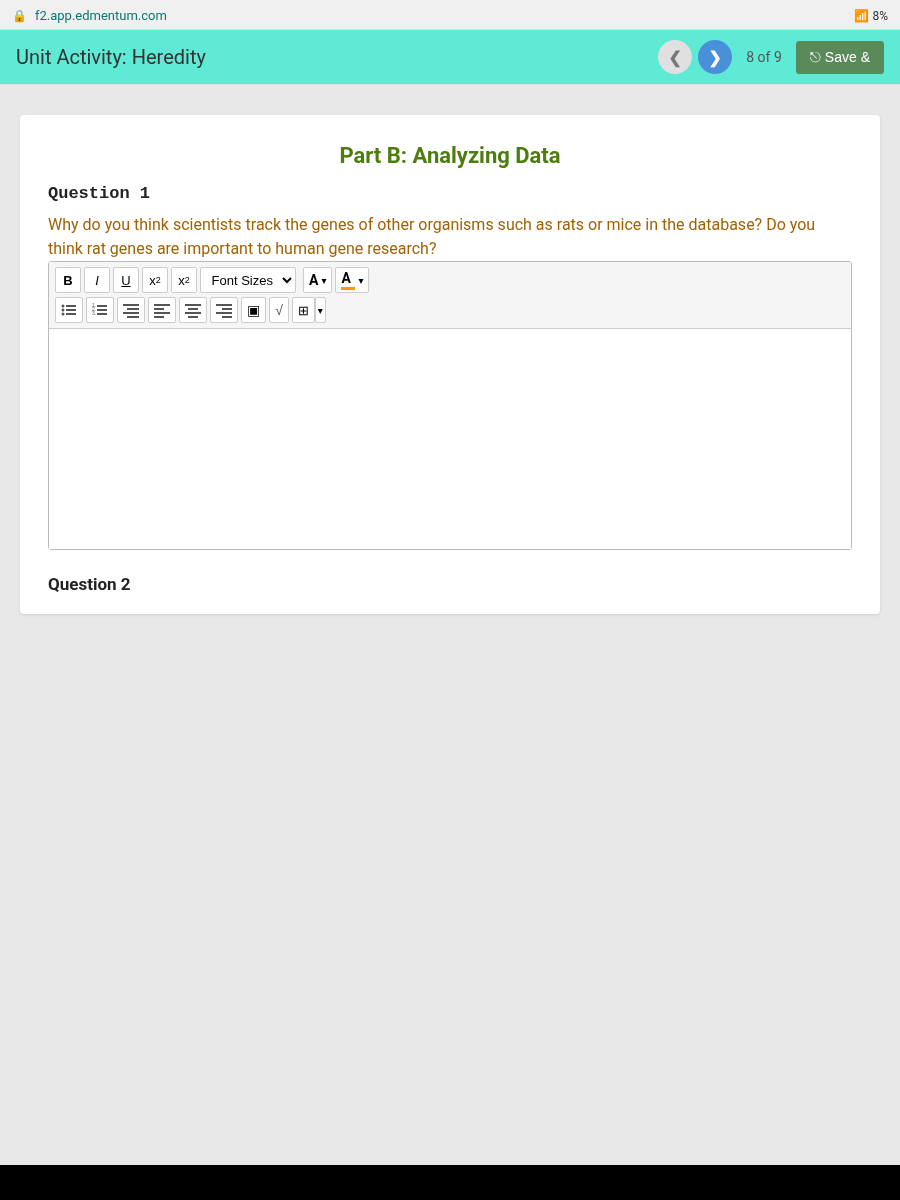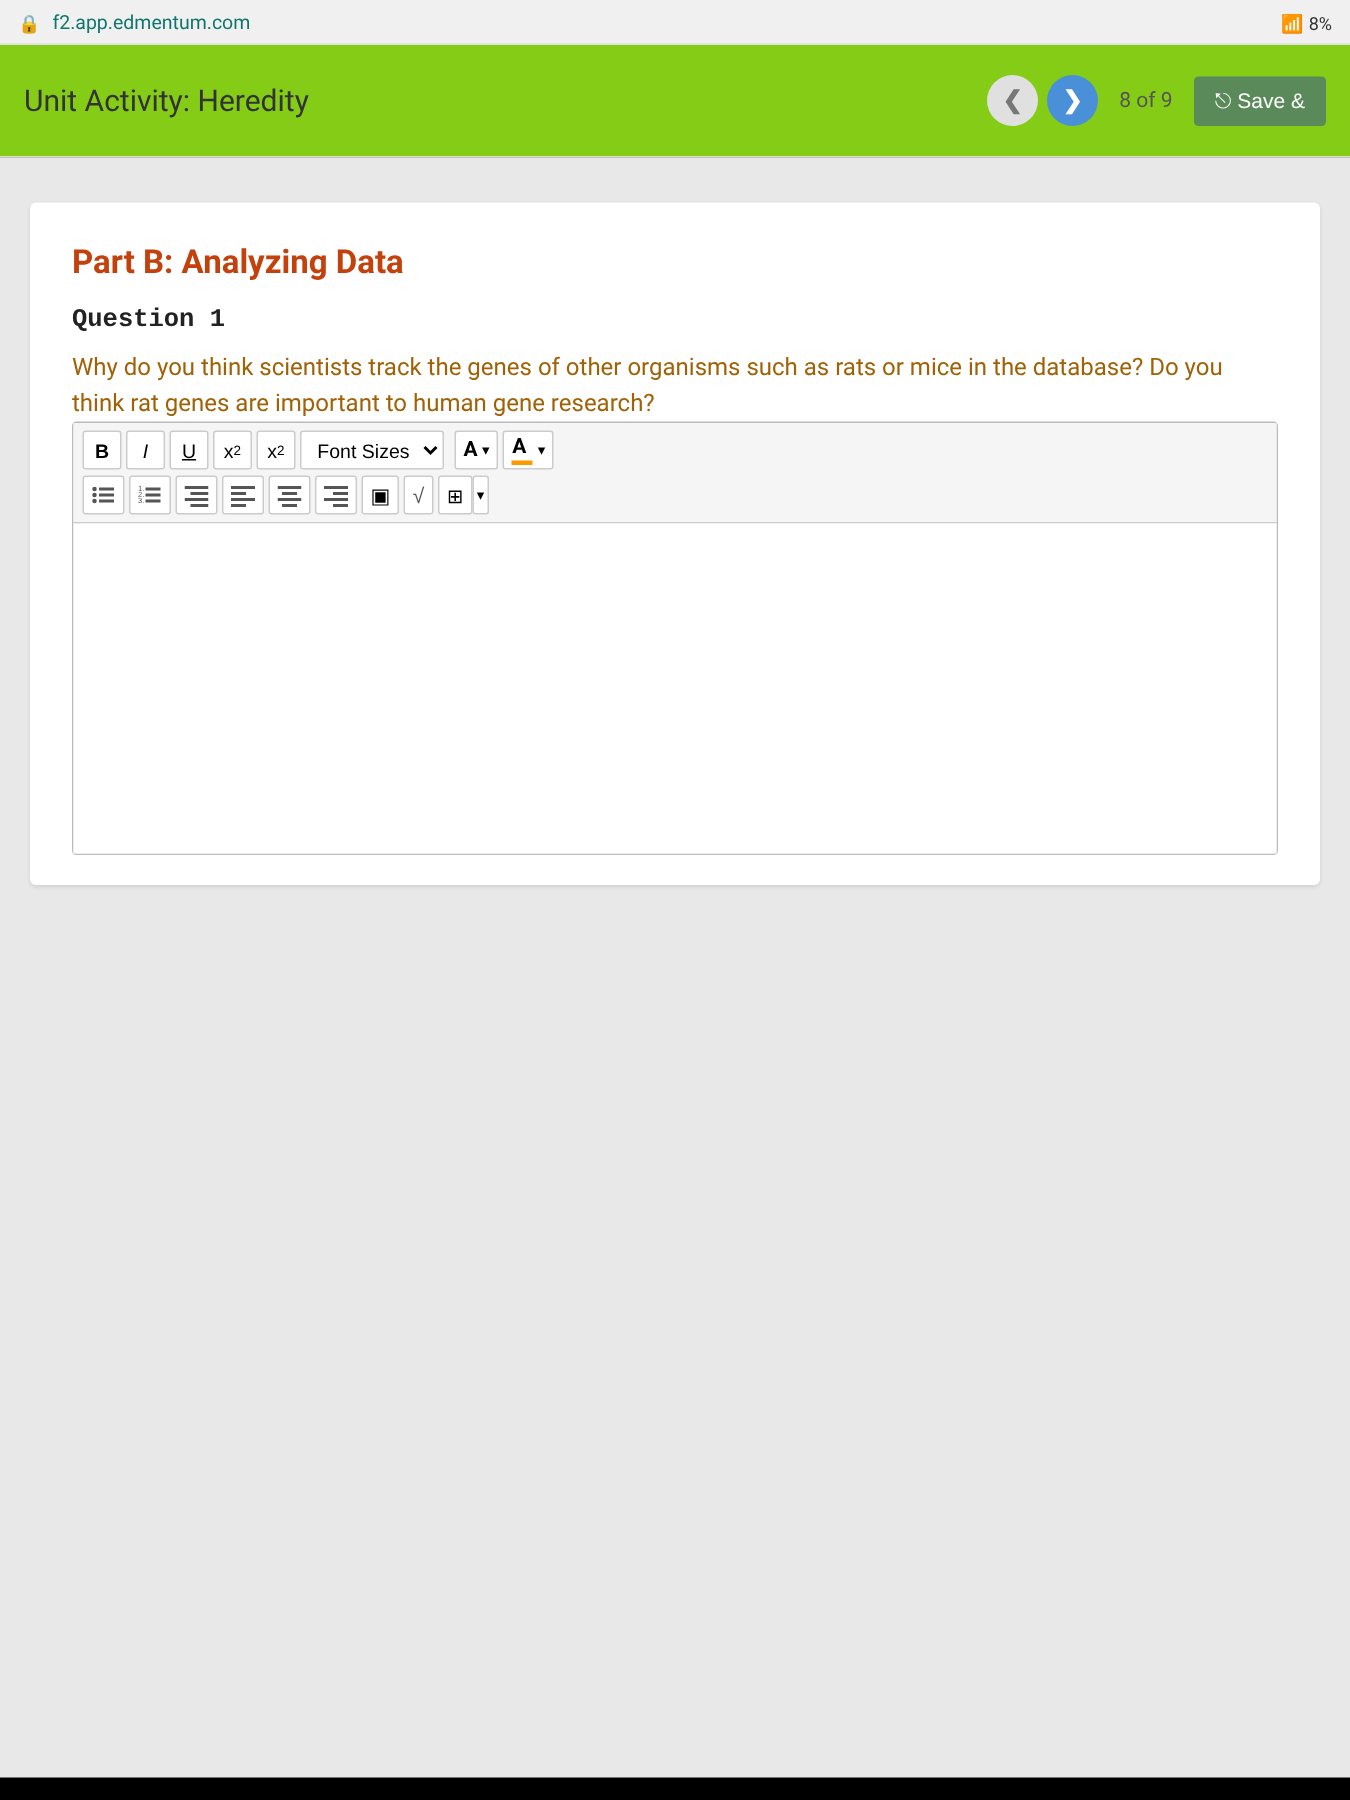--- a/index.html
+++ b/index.html
@@ -29,24 +29,24 @@
       color: #0f766e;
     }
 
     .wifi-indicator {
       margin-left: auto;
       font-size: 12px;
       color: #333;
     }
 
     .app-header {
-      background: #84cc16;
-      display: flex;
-      align-items: center;
-      padding: 20px 16px;
+      background: #5eead4;
+      display: flex;
+      align-items: center;
+      padding: 10px 16px;
       border-bottom: 1px solid #ddd;
       gap: 10px;
     }
 
     .app-title {
       font-size: 20px;
       font-weight: 400;
       color: #333;
       flex: 1;
     }
@@ -109,22 +109,23 @@
     .content-card {
       background: #fff;
       border-radius: 4px;
       padding: 28px 28px 20px;
       box-shadow: 0 1px 3px rgba(0,0,0,0.1);
     }
 
     .part-title {
       font-size: 22px;
       font-weight: 700;
-      color: #c2410c;
+      color: #4d7c0f;
       margin-bottom: 16px;
+      text-align: center;
     }
 
     .question-label {
       font-size: 17px;
       font-weight: 700;
       color: #222;
       margin-bottom: 10px;
       font-family: Liberation Mono, monospace;
     }
 
@@ -365,15 +366,16 @@
             <button class="tb-icon-btn" title="Insert Table" style="font-size:13px;">⊞</button>
             <button class="tb-icon-btn" style="font-size:10px;padding:3px 2px;">▾</button>
           </div>
         </div>
       </div>
 
       <div class="editor-body" contenteditable="true" style=""></div>
     </div>
 
 
+    <div class="question2-label">Question 2</div>
 
   </div>
 </div>
 
 </body></html>

